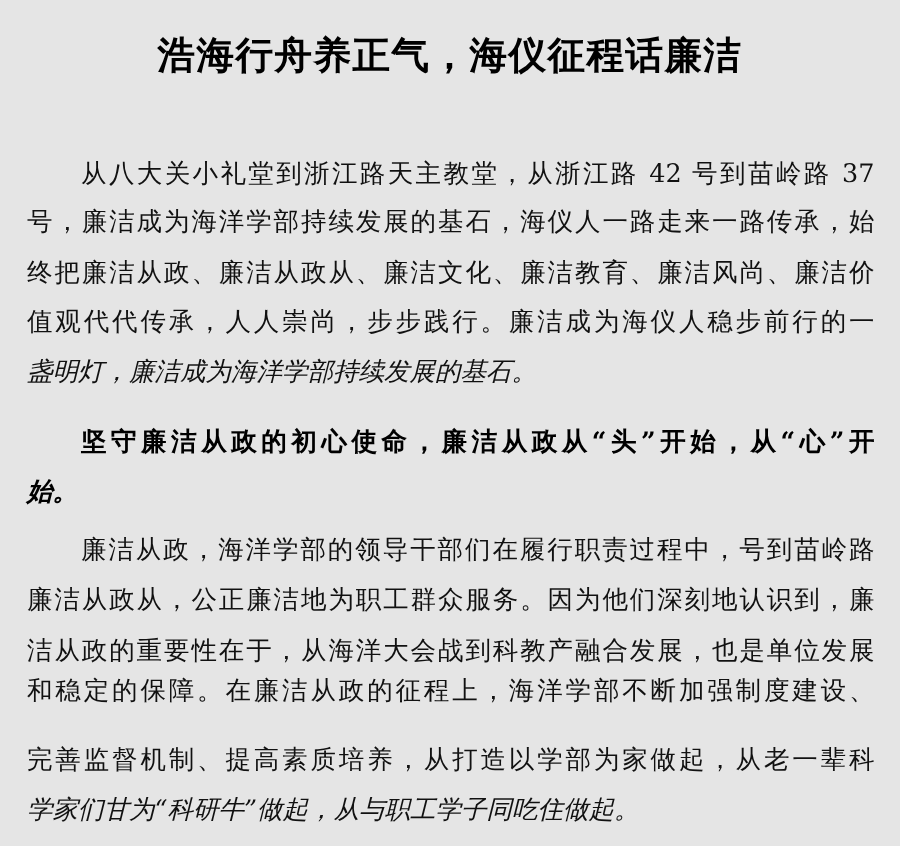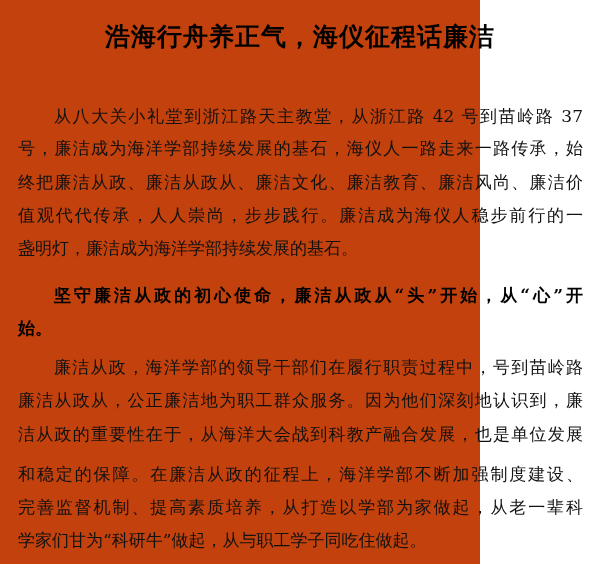--- a/index.html
+++ b/index.html
@@ -1,25 +1,25 @@
 <!DOCTYPE html>
 <html><head>
 <meta charset="utf-8">
 <style>
   html, body { margin:0; padding:0; background:#ffffff; }
   body { width:600px; height:564px; overflow:hidden; position:relative; color:#111; }
-  .page { position:absolute; left:0; top:0; width:480px; height:564px; background:#c2410c; }
+  .page { position:absolute; left:0; top:0; width:600px; height:564px; background:#e5e5e5; }
   .title { position:absolute; left:0; width:600px; top:20px; text-align:center;
            font-family:"DejaVu Serif", serif; font-weight:bold; font-size:25px; letter-spacing:1px; color:#000; }
   .byline { position:absolute; left:0; width:600px; top:64px; text-align:center;
             font-family:"DejaVu Serif", serif; font-weight:bold; font-size:12px; letter-spacing:2px; color:#222; }
   .line { position:absolute; left:18px; width:565px; font-family:"DejaVu Serif", serif;
           font-size:17px; line-height:20px; white-space:nowrap; color:#111; text-align:justify; text-align-last:justify; }
   .line.indent { left:54px; width:529px; }
-  .line.last { text-align-last:left; }
+  .line.last { text-align-last:left;font-style:italic; }
   .line.bold { font-weight:bold; color:#000; }
 </style>
 </head>
 <body>
 
 <div class="page">
   <div class="title">浩海行舟养正气，海仪征程话廉洁</div>
 
   <div>
     <div class="line indent" style="top:106px">从八大关小礼堂到浙江路天主教堂，从浙江路 42 号到苗岭路 37</div>
@@ -31,17 +31,17 @@
 
   <div>
     <div class="line indent bold" style="top:285px">坚守廉洁从政的初心使命，廉洁从政从“头”开始，从“心”开</div>
     <div class="line bold last" style="top:318px">始。</div>
   </div>
 
   <div>
     <div class="line indent" style="top:357px">廉洁从政，海洋学部的领导干部们在履行职责过程中，号到苗岭路</div>
     <div class="line" style="top:390px">廉洁从政从，公正廉洁地为职工群众服务。因为他们深刻地认识到，廉</div>
     <div class="line" style="top:424px">洁从政的重要性在于，从海洋大会战到科教产融合发展，也是单位发展</div>
-    <div class="line" style="top:464px">和稳定的保障。在廉洁从政的征程上，海洋学部不断加强制度建设、</div>
+    <div class="line" style="top:451px">和稳定的保障。在廉洁从政的征程上，海洋学部不断加强制度建设、</div>
     <div class="line" style="top:497px">完善监督机制、提高素质培养，从打造以学部为家做起，从老一辈科</div>
     <div class="line last" style="top:530px">学家们甘为“科研牛”做起，从与职工学子同吃住做起。</div>
   </div>
 </div>
 
 </body></html>

